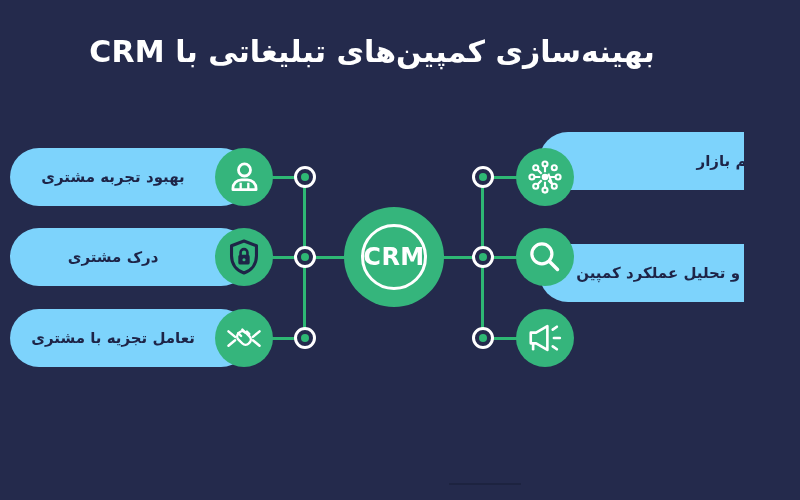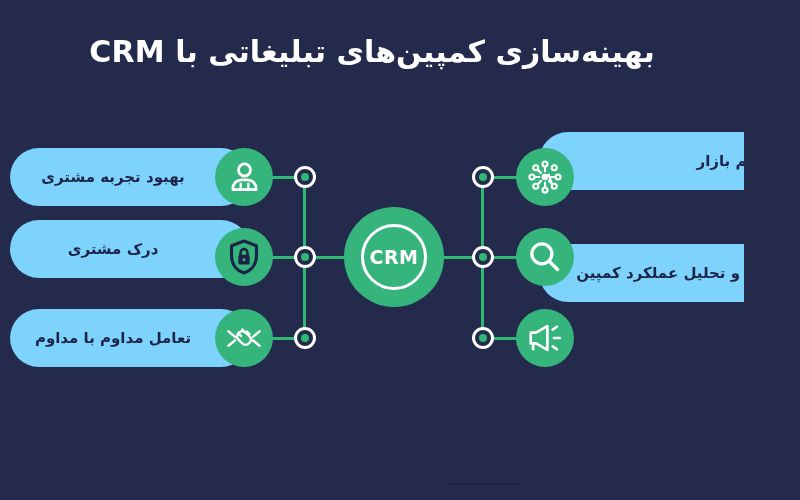--- a/index.html
+++ b/index.html
@@ -46,21 +46,21 @@
   
   .crm {
     position:absolute; left:344px; top:207px; width:100px; height:100px;
     border-radius:50%; background:#35b57c;
     display:flex; align-items:center; justify-content:center; z-index:3;
   }
   .crm-ring {
     width:60px; height:60px; border:3.5px solid #ffffff; border-radius:50%;
     display:flex; align-items:center; justify-content:center;
   }
-  .crm-label { color:#ffffff; font-weight:bold; font-size:19px; letter-spacing:0.5px; }
+  .crm-label { color:#ffffff; font-weight:bold; font-size:24px; letter-spacing:0.5px; }
   .faint-line { position:absolute; left:449px; top:483px; width:72px; height:2px; background:#1d2340; }
 </style>
 </head>
 <body>
 
 <div class="stage">
 
   <h1 class="title" dir="rtl">بهینه‌سازی کمپین‌های تبلیغاتی با CRM</h1>
 
   <div class="line vl" style="left:303px; top:177px; height:161px;"></div>
@@ -69,25 +69,25 @@
   <div class="line hl" style="left:244px; top:255.5px; width:61px;"></div>
   <div class="line hl" style="left:244px; top:336.5px; width:61px;"></div>
   <div class="line hl" style="left:305px; top:255.5px; width:178px;"></div>
   <div class="line hl" style="left:483px; top:175.5px; width:62px;"></div>
   <div class="line hl" style="left:483px; top:255.5px; width:62px;"></div>
   <div class="line hl" style="left:483px; top:336.5px; width:62px;"></div>
 
   <div class="pill l" style="top:148px;">
     <span class="pill-label" dir="rtl">بهبود تجربه مشتری</span>
   </div>
-  <div class="pill l" style="top:220px;">
+  <div class="pill l" style="top:228px;">
     <span class="pill-label" dir="rtl">درک مشتری</span>
   </div>
   <div class="pill l" style="top:309px;">
-    <span class="pill-label" dir="rtl">تعامل مداوم با مداوم</span>
+    <span class="pill-label" dir="rtl">تعامل تجزیه با مشتری</span>
   </div>
 
   <div class="pill r" style="top:132px;justify-content:flex-end;">
     <span class="pill-label" dir="rtl">تقسیم بازار</span>
   </div>
   <div class="pill r" style="top:244px;">
     <span class="pill-label" dir="rtl">تجزیه و تحلیل عملکرد کمپین</span>
   </div>
 
   <div class="badge l" style="top:148px;">

